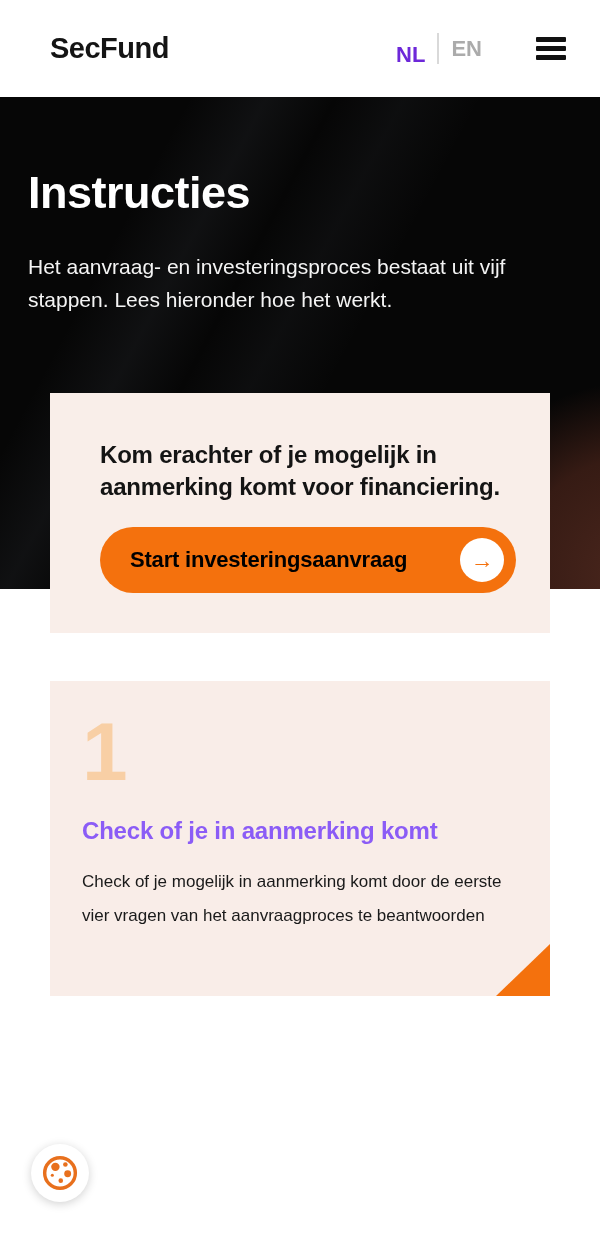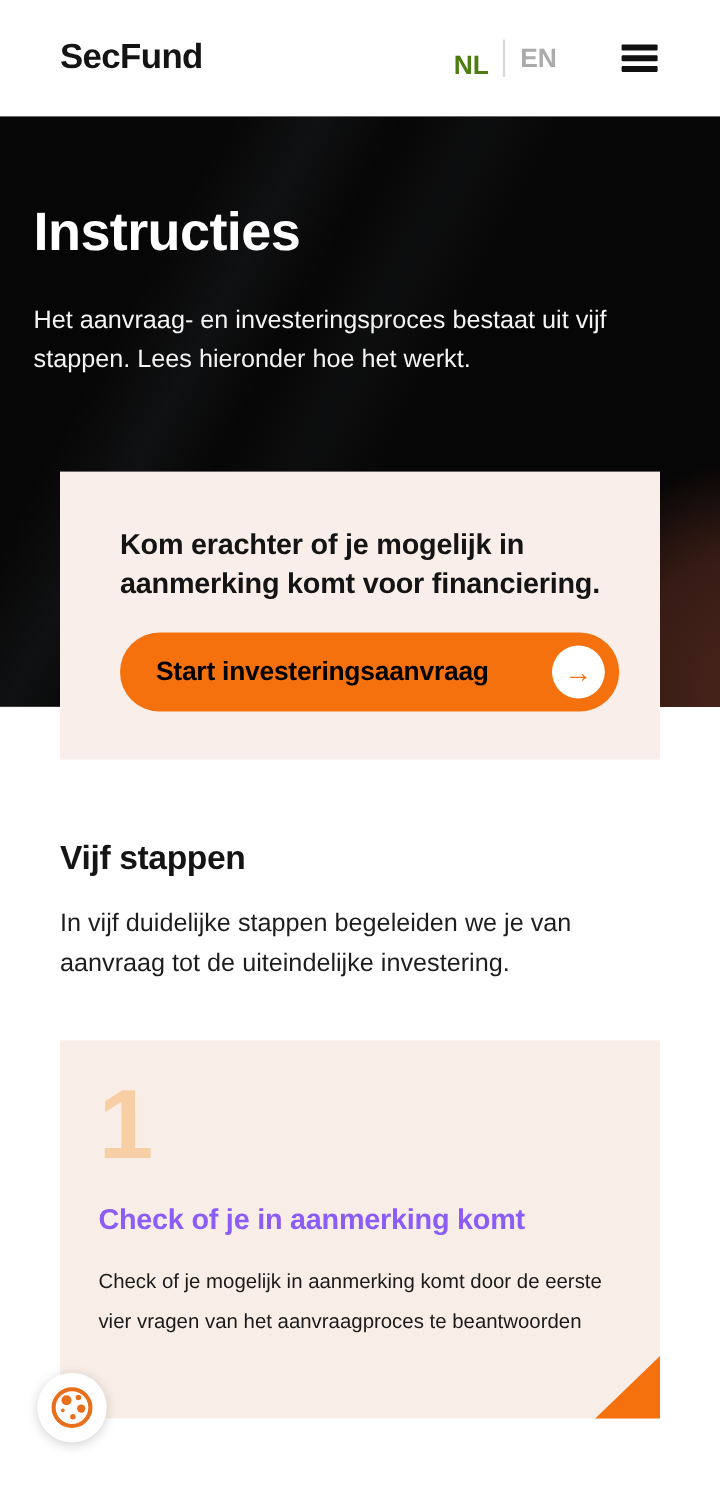--- a/index.html
+++ b/index.html
@@ -8,30 +8,30 @@
     width:600px;height:1242px;
     overflow:hidden;
     font-family:"Liberation Sans","DejaVu Sans",sans-serif;
     background:#fff;
   }
   
   .header{
     height:97px;
     display:flex;align-items:center;justify-content:space-between;
     background:#fff;
-    padding:0 52px 0 50px;box-sizing:border-box;
+    padding:0 34px 0 50px;box-sizing:border-box;
   }
   .logo{
     font-size:29px;font-weight:800;color:#141414;letter-spacing:-.5px;
     cursor:pointer;
   }
   .header-right{display:flex;align-items:center;}
   .lang-switch{display:flex;align-items:center;margin-right:54px;}
   .lang{font-size:22px;font-weight:700;cursor:pointer;}
-  .lang-nl{color:#4d7c0f;margin-top:13px;}
+  .lang-nl{color:#6d28d9;margin-top:13px;}
   .lang-en{color:#ABABAB;}
   .lang-divider{width:2px;height:31px;background:#D9D9D9;margin:0 12px;}
   .hamburger{width:30px;cursor:pointer;display:flex;flex-direction:column;gap:4px;}
   .hamburger .bar{height:5px;background:#111;border-radius:1px;}
   
   .hero{
     height:492px;box-sizing:border-box;
     padding:70px 28px 0;
     background:
       linear-gradient(118deg, rgba(150,160,180,0) 22%, rgba(150,160,180,.07) 31%,
@@ -135,24 +135,20 @@
   <div class="cta-card">
     <h2 class="cta-heading">Kom erachter of je mogelijk in aanmerking komt voor financiering.</h2>
     <button class="cta-button">
       <span class="cta-button-label">Start investeringsaanvraag</span>
       <span class="cta-button-circle">
         <span class="cta-button-arrow">→</span>
       </span>
     </button>
   </div>
 
-  <div class="steps-intro">
-    <h2 class="steps-heading">Vijf stappen</h2>
-    <p class="steps-desc">In vijf duidelijke stappen begeleiden we je van aanvraag tot de uiteindelijke investering.</p>
-  </div>
 
   <div class="step-card">
     <div class="step-number">1</div>
     <h3 class="step-title">Check of je in aanmerking komt</h3>
     <p class="step-desc">Check of je mogelijk in aanmerking komt door de eerste vier vragen van het aanvraagproces te beantwoorden</p>
     <div class="step-corner"></div>
   </div>
 
   <div class="cookie-badge">
     <svg width="46" height="46" viewBox="0 0 60 60">

